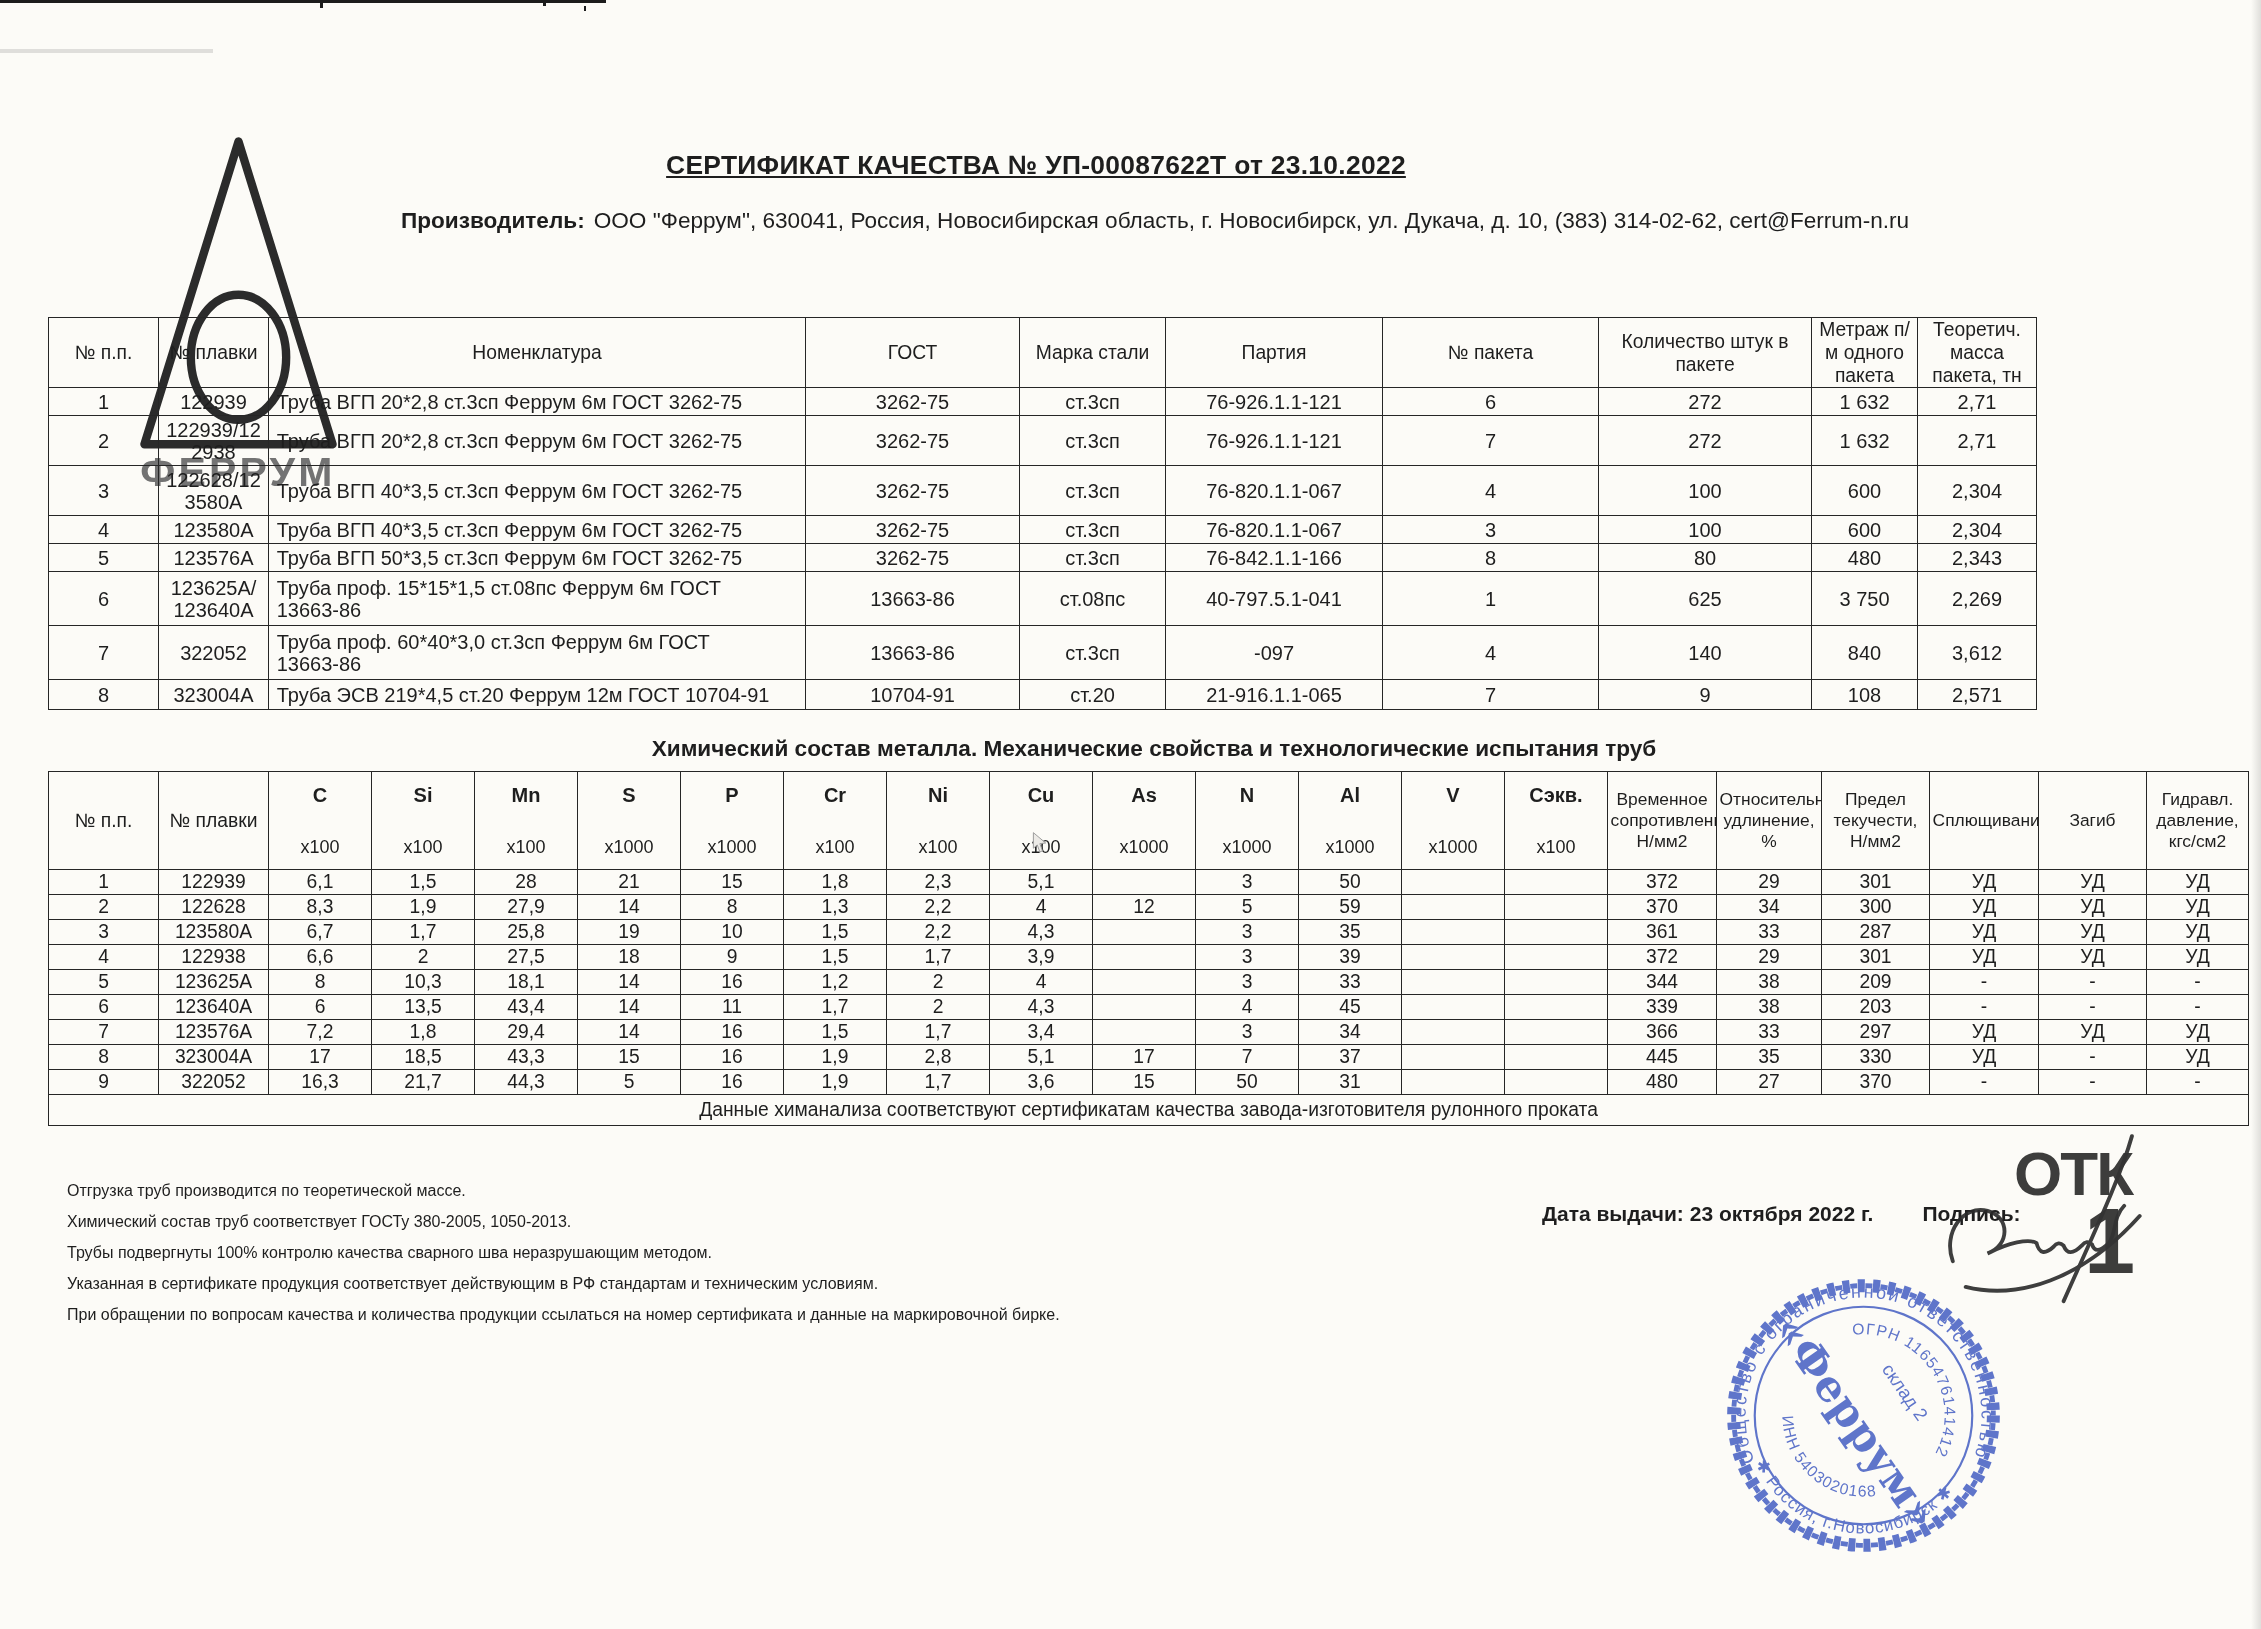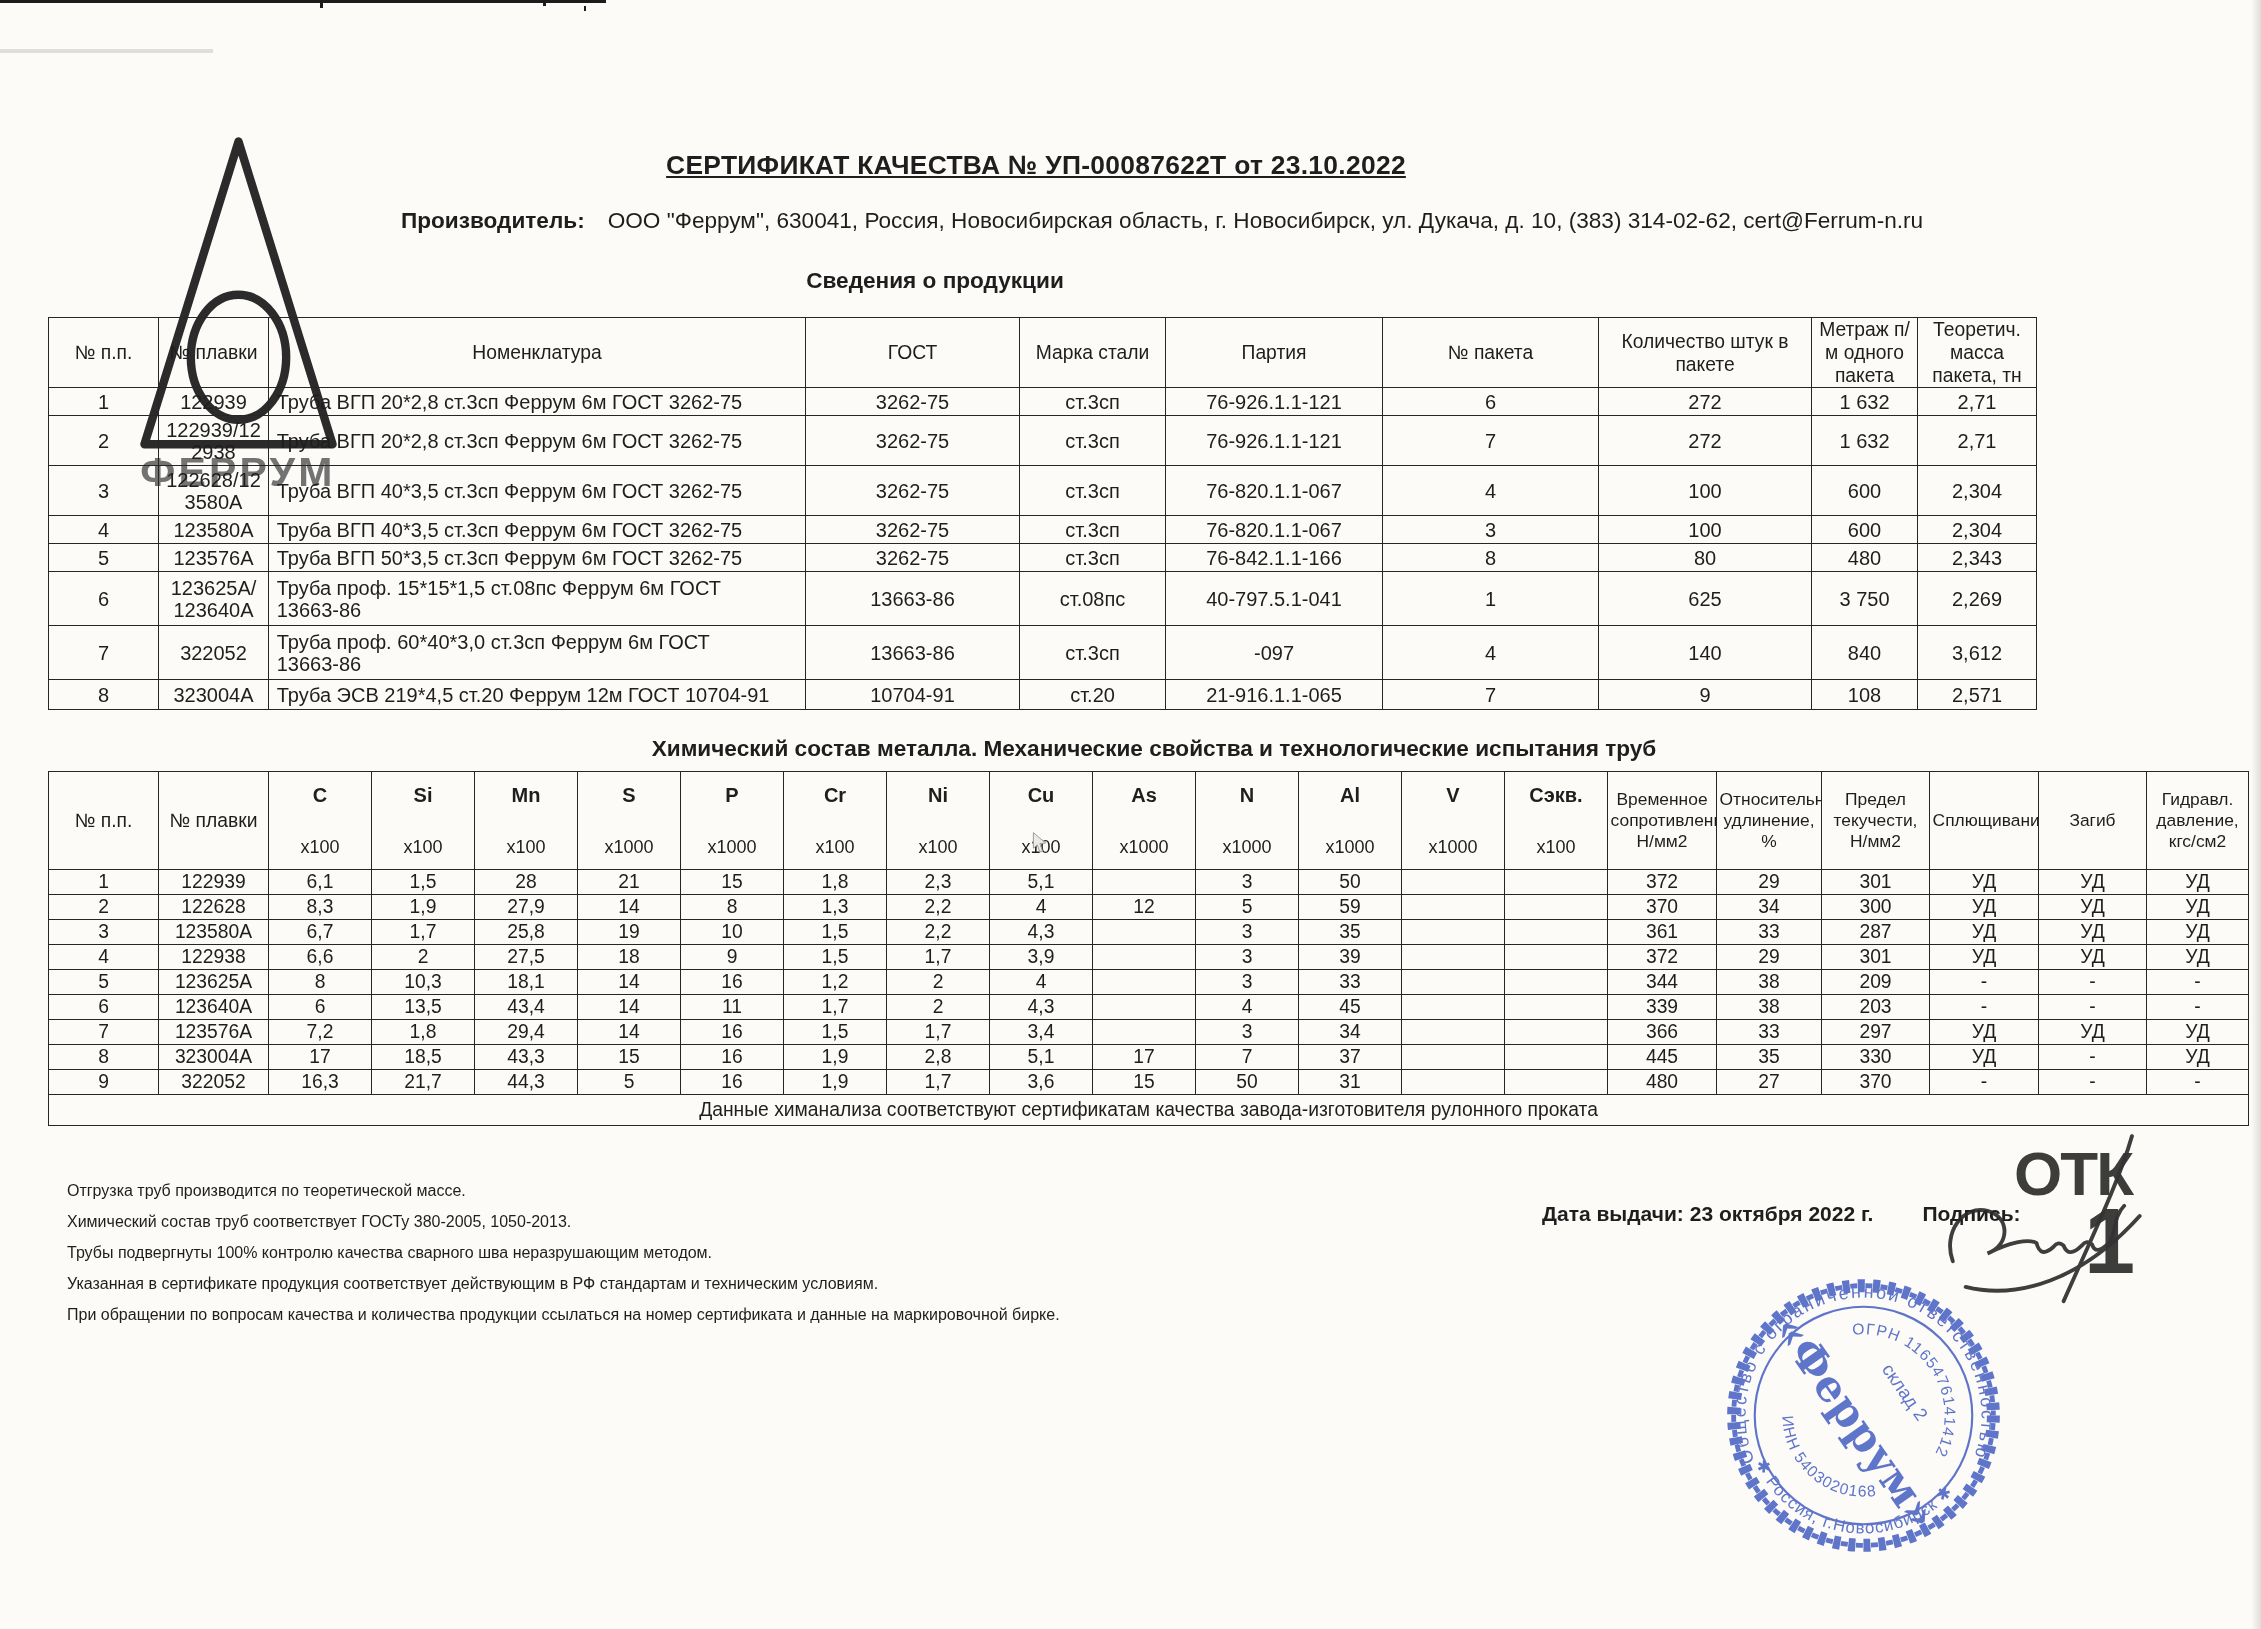--- a/index.html
+++ b/index.html
@@ -4,21 +4,21 @@
 <style>
   html,body{margin:0;padding:0;background:#9a9a9a;}
   .page{position:relative;width:2261px;height:1630px;background:#fcfbf7;
         font-family:"Liberation Sans",sans-serif;color:#1e1e1e;overflow:hidden;}
   .abs{position:absolute;}
 
   
   .title{position:absolute;left:391px;top:150px;width:1290px;text-align:center;
          font-size:26.4px;font-weight:700;letter-spacing:0.3px;text-decoration:underline;}
   .producer{position:absolute;left:401px;top:208px;font-size:22.6px;white-space:nowrap;}
-  .producer .lbl{font-weight:700;margin-right:23px;}
+  .producer .lbl{font-weight:700;margin-right:9px;}
   .sec-title{position:absolute;width:1290px;text-align:center;font-size:22.6px;font-weight:700;}
   #sec1{left:290px;top:268px;}
   #sec2{left:509px;top:736px;}
 
   
   .logo-mark{left:138px;top:135px;}
   .logo-label{position:absolute;left:113px;top:449px;width:250px;text-align:center;
               font-size:41px;font-weight:700;letter-spacing:3.2px;color:#737373;}
 
   
@@ -82,21 +82,20 @@
   <svg class="abs logo-mark" width="201" height="317" viewBox="0 0 312 492">
     <path d="M156 10 L302 480 L10 480 Z" fill="none" stroke="#2b2b2b" stroke-width="13" stroke-linejoin="round"></path>
     <ellipse cx="156" cy="345" rx="74" ry="97" fill="none" stroke="#2b2b2b" stroke-width="13"></ellipse>
   </svg>
   <div class="logo-label">ФЕРРУМ</div>
 
   <div class="title">СЕРТИФИКАТ КАЧЕСТВА № УП-00087622Т от 23.10.2022</div>
   <div class="producer">
     <span class="lbl">Производитель:</span><span>ООО "Феррум", 630041, Россия, Новосибирская область, г. Новосибирск, ул. Дукача, д. 10, (383) 314-02-62, cert@Ferrum-n.ru</span>
   </div>
-  <div class="sec-title" id="sec1">Сведения о продукции</div>
 
   <table class="t1">
     <colgroup>
       <col style="width:110px">
         <col style="width:110px">
         <col style="width:537px">
         <col style="width:214px">
         <col style="width:146px">
       <col style="width:217px">
         <col style="width:216px">

